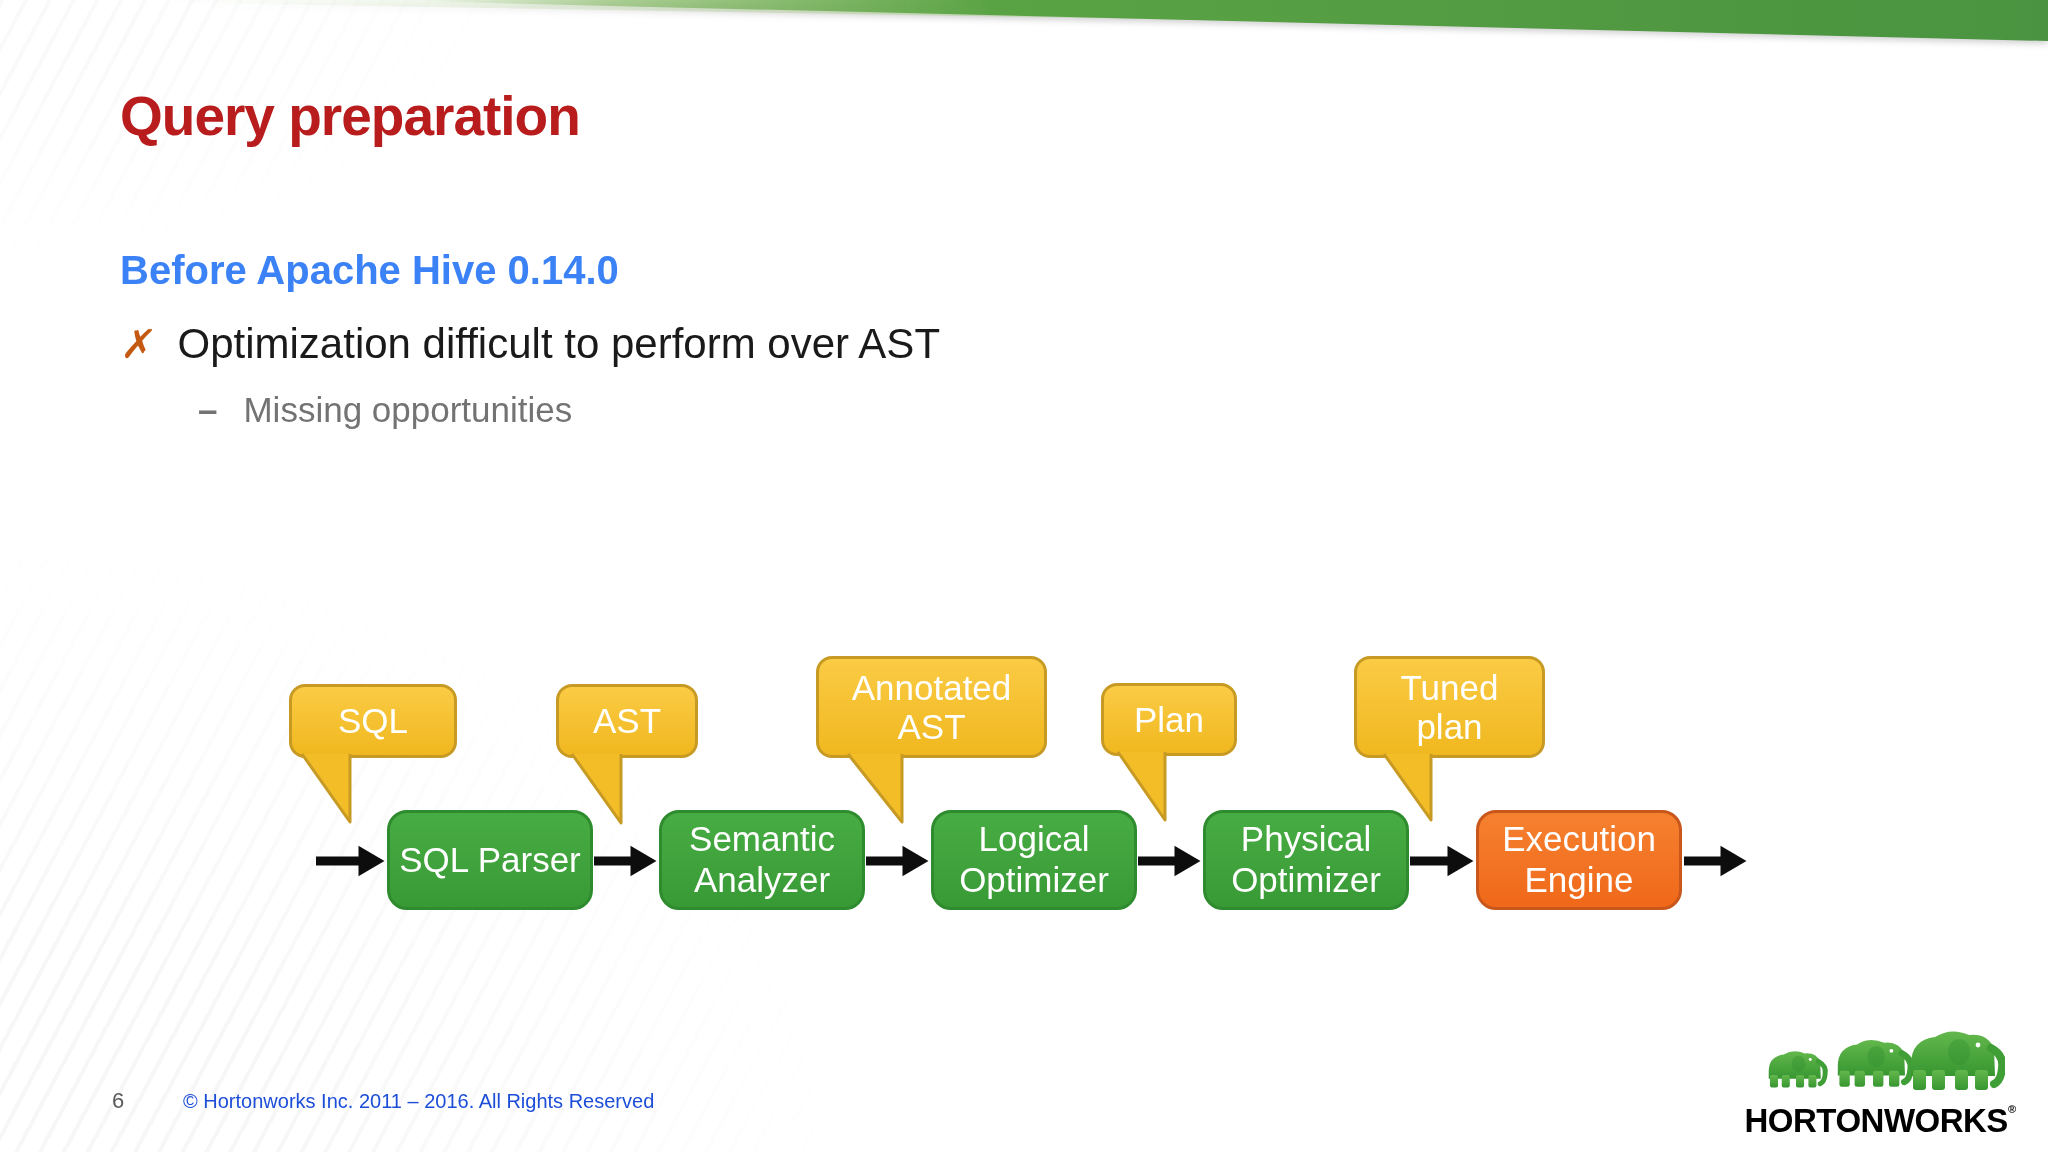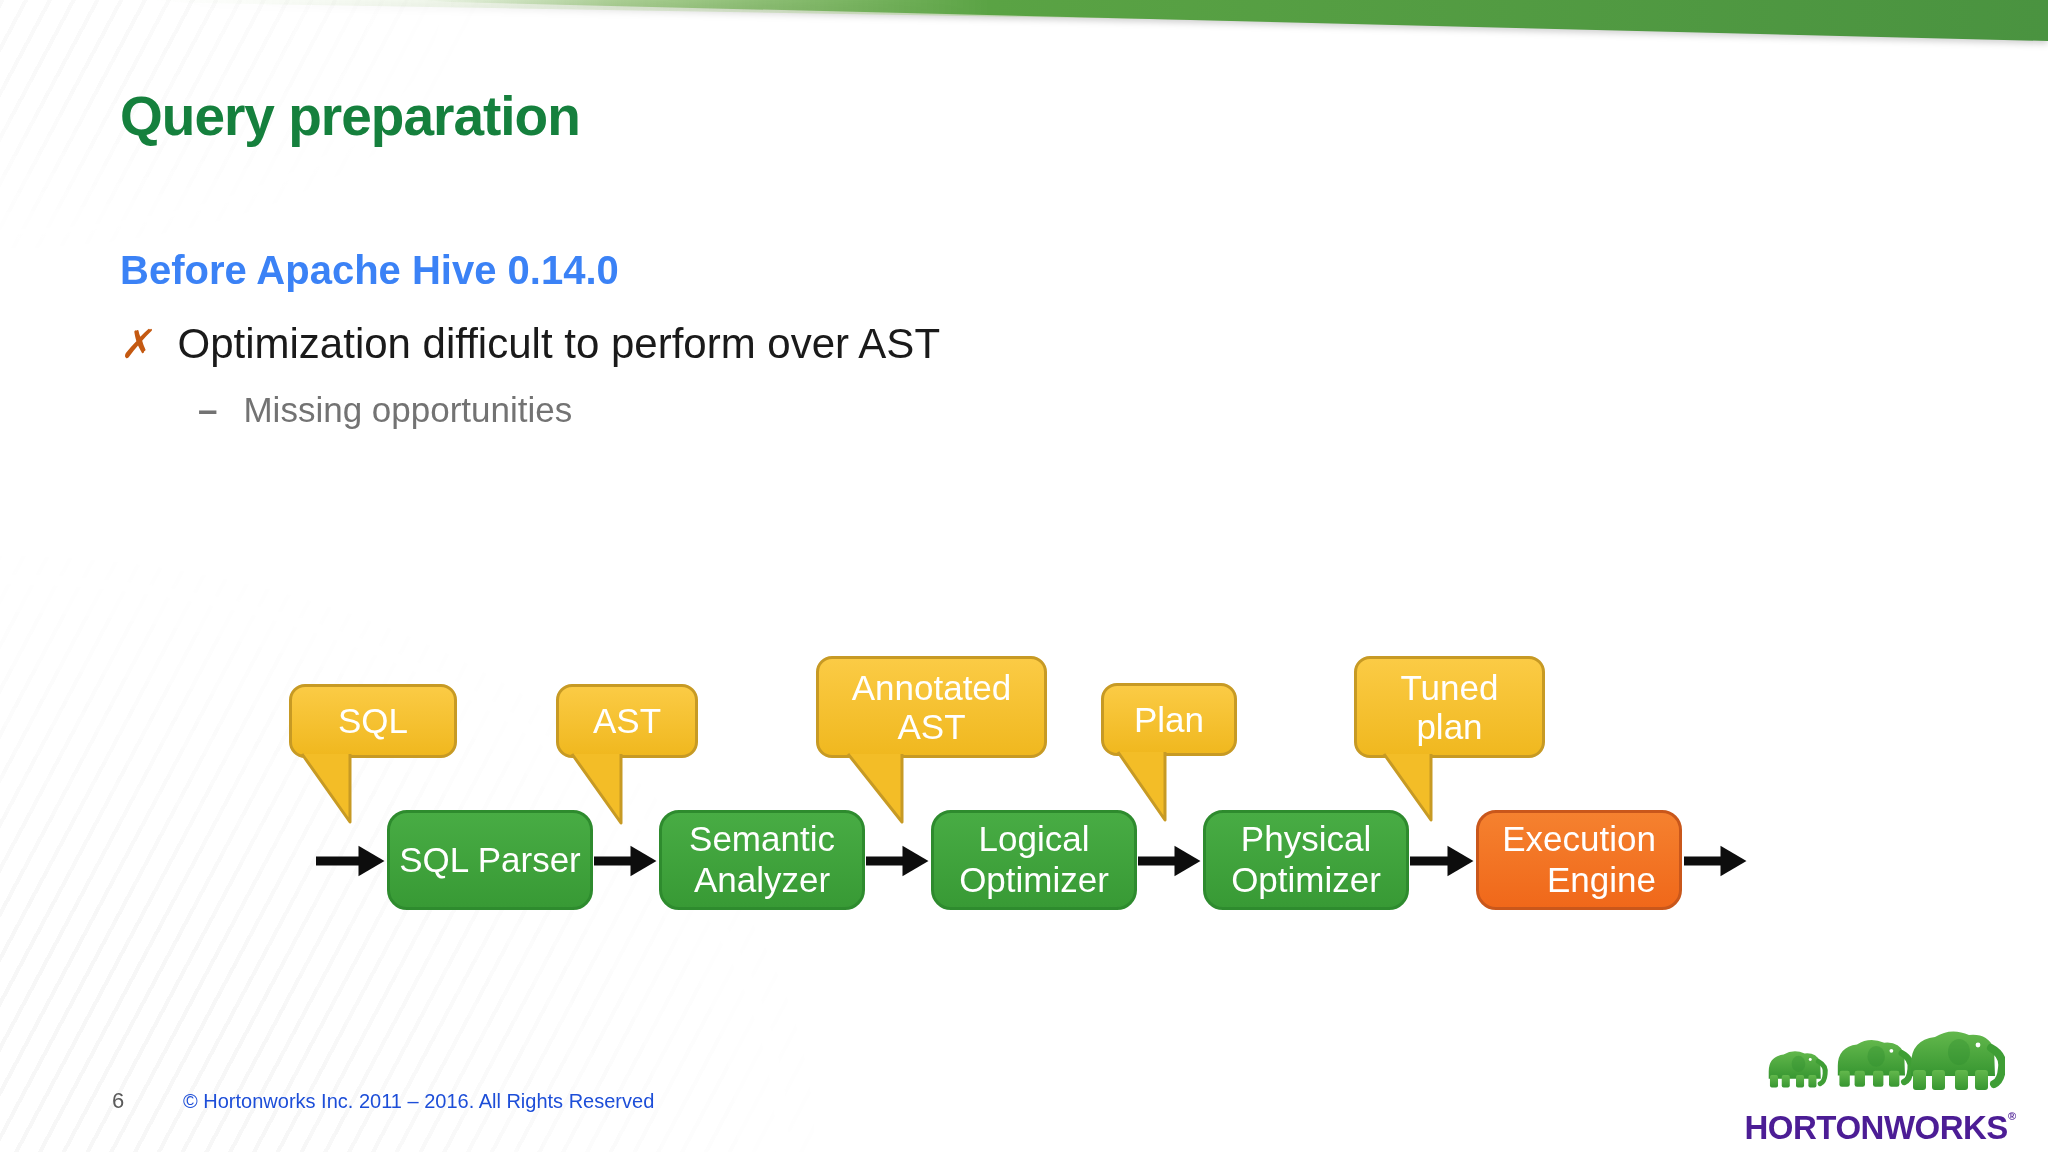--- a/index.html
+++ b/index.html
@@ -20,59 +20,59 @@
   }
   .texture-tl{
     left:0;top:0;width:500px;height:260px;
     background:repeating-linear-gradient(118deg, rgba(110,110,110,0.04) 0 4px, rgba(255,255,255,0) 4px 21px);
     -webkit-mask-image:radial-gradient(ellipse at 0% 0%, #000 20%, transparent 70%);
     mask-image:radial-gradient(ellipse at 0% 0%, #000 20%, transparent 70%);
   }
   
   .title{
     position:absolute;left:120px;top:84px;margin:0;
-    font-size:55px;font-weight:700;letter-spacing:-1px;color:#15803d;
+    font-size:55px;font-weight:700;letter-spacing:-1px;color:#b91c1c;
   }
   .subtitle{
     position:absolute;left:120px;top:248px;
     font-size:40px;font-weight:700;color:#3b82f6;
   }
   .bullet1{position:absolute;left:122px;top:320px;font-size:42px;color:#1a1a1a;}
   .bullet1 .xmark{
     display:inline-block;color:#C45911;font-size:40px;
     transform:skewX(-8deg);margin-right:22px;vertical-align:baseline;
   }
   .bullet2{position:absolute;left:198px;top:390px;font-size:35px;color:#737373;}
   .bullet2 .dash{display:inline-block;margin-right:26px;font-weight:700;}
   
   .diagram{position:absolute;inset:0;}
   .stage{
     position:absolute;top:810px;width:206px;height:100px;box-sizing:border-box;
     border-radius:20px;border:3px solid;display:flex;align-items:center;justify-content:center;
     text-align:center;white-space:pre-line;font-size:35px;line-height:1.16;color:#fff;
   }
   .stage.green{background:linear-gradient(180deg,#48AC44,#389A35);border-color:#2E8B2E;}
-  .stage.orange{background:linear-gradient(180deg,#F5812F,#F0681A);border-color:#C9571B;text-align:right;}
+  .stage.orange{background:linear-gradient(180deg,#F5812F,#F0681A);border-color:#C9571B;}
   .callout{
     position:absolute;box-sizing:border-box;
     border-radius:16px;border:3px solid #C79A24;
     background:linear-gradient(180deg,#FBCB45,#F0B81F);
     display:flex;align-items:center;justify-content:center;
     text-align:center;white-space:pre-line;font-size:35px;line-height:1.12;color:#fff;
   }
   .overlay-svg{position:absolute;inset:0;pointer-events:none;}
   
   .page-number{position:absolute;left:112px;top:1088px;font-size:22px;color:#5a5a5a;}
   .copyright{position:absolute;left:183px;top:1090px;font-size:20px;color:#1d4ed8;}
   
   .logo{position:absolute;left:1735px;top:1026px;width:290px;text-align:center;}
   .logo .elephants{display:block;margin:0 auto;}
   .logo .brand{
-    font-size:33px;font-weight:800;letter-spacing:-0.5px;color:#4c1d95;
-    line-height:1;margin-top:19px;white-space:nowrap;
+    font-size:33px;font-weight:800;letter-spacing:-0.5px;color:#000000;
+    line-height:1;margin-top:12px;white-space:nowrap;
   }
   .logo .brand sup{font-size:11px;vertical-align:top;}
 </style>
 </head>
 <body>
 
 <div class="slide">
 
   <div class="texture texture-tl"></div>
   <div class="texture texture-bl"></div>

